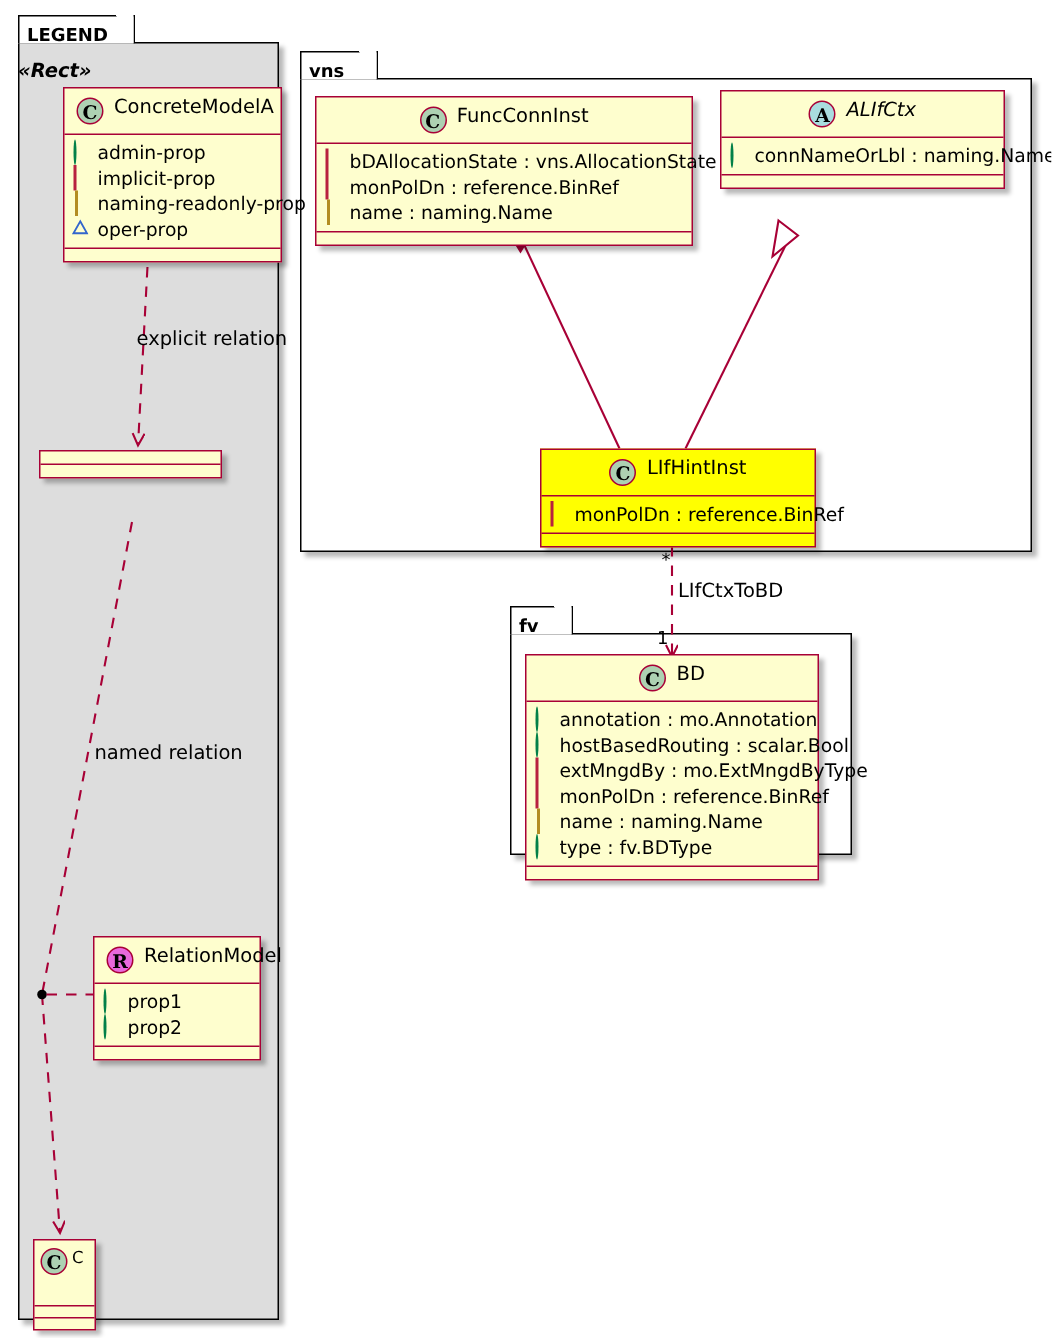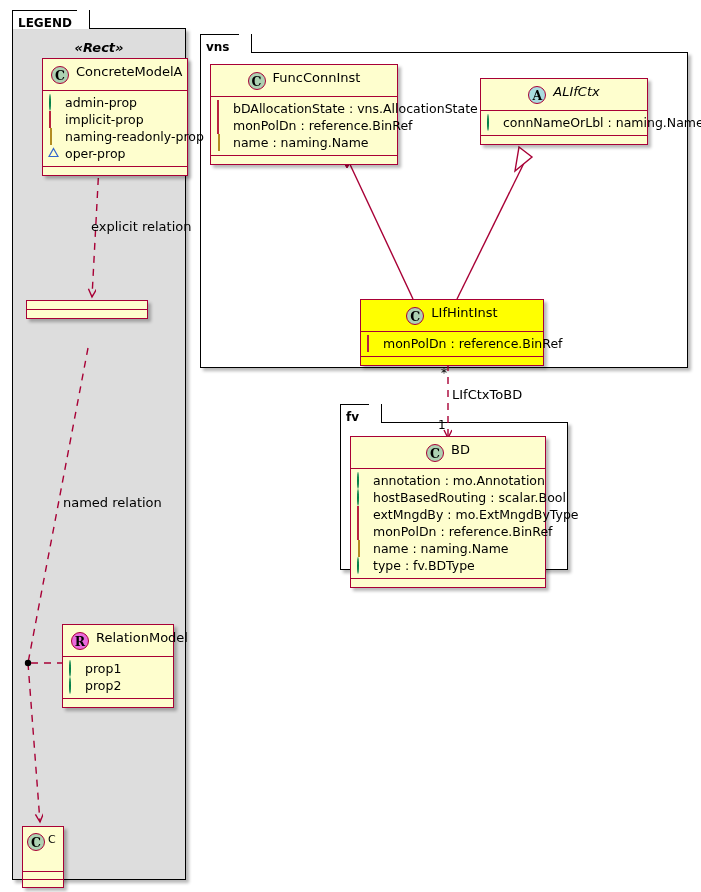--- a/index.html
+++ b/index.html
@@ -100,21 +100,20 @@
   }
   .attr-txt { margin-left: 6px; }
 
   
   .stereo {
     position: absolute;
     font-size: 13px;
     font-style: italic;
     font-weight: bold;
     color: #000000;
-    text-align: center;
     white-space: nowrap;
   }
 
   
   .badge {
     display: inline-block;
     width: 18px;
     height: 18px;
     border-radius: 50%;
     line-height: 18px;
@@ -300,42 +299,42 @@
     </div>
     <div class="cls-attrs empty" style="height:7px;"></div>
     <div class="cls-methods" style="height:7px;"></div>
   </div>
 
   <div class="pkg pkg-white" style="left:200px; top:52px; width:488px; height:316px;"></div>
   <div class="pkg-tab" style="left:200px; top:34px; width:52px; height:19px;">
     <span>vns</span>
   </div>
 
-  <div class="cls" style="left:210px; top:64px; width:188px;">
+  <div class="cls" style="left:210px; top:64px; width:252px;">
     <div class="cls-head">
       <span class="badge badge-C">C</span><span class="cls-name">FuncConnInst</span>
     </div>
     <div class="cls-attrs">
       <div class="attr">
         <span class="g"><span class="g-square"></span></span>
         <span class="attr-txt">bDAllocationState : vns.AllocationState</span>
       </div>
       <div class="attr">
         <span class="g"><span class="g-square"></span></span>
         <span class="attr-txt">monPolDn : reference.BinRef</span>
       </div>
       <div class="attr">
         <span class="g"><span class="g-diamond"></span></span>
         <span class="attr-txt">name : naming.Name</span>
       </div>
     </div>
     <div class="cls-methods"></div>
   </div>
 
-  <div class="cls" style="left:480px; top:78px; width:168px;">
+  <div class="cls" style="left:480px; top:60px; width:190px;">
     <div class="cls-head">
       <span class="badge badge-A">A</span><span class="cls-name italic">ALIfCtx</span>
     </div>
     <div class="cls-attrs">
       <div class="attr">
         <span class="g"><span class="g-circle"></span></span>
         <span class="attr-txt">connNameOrLbl : naming.Name</span>
       </div>
     </div>
     <div class="cls-methods"></div>

